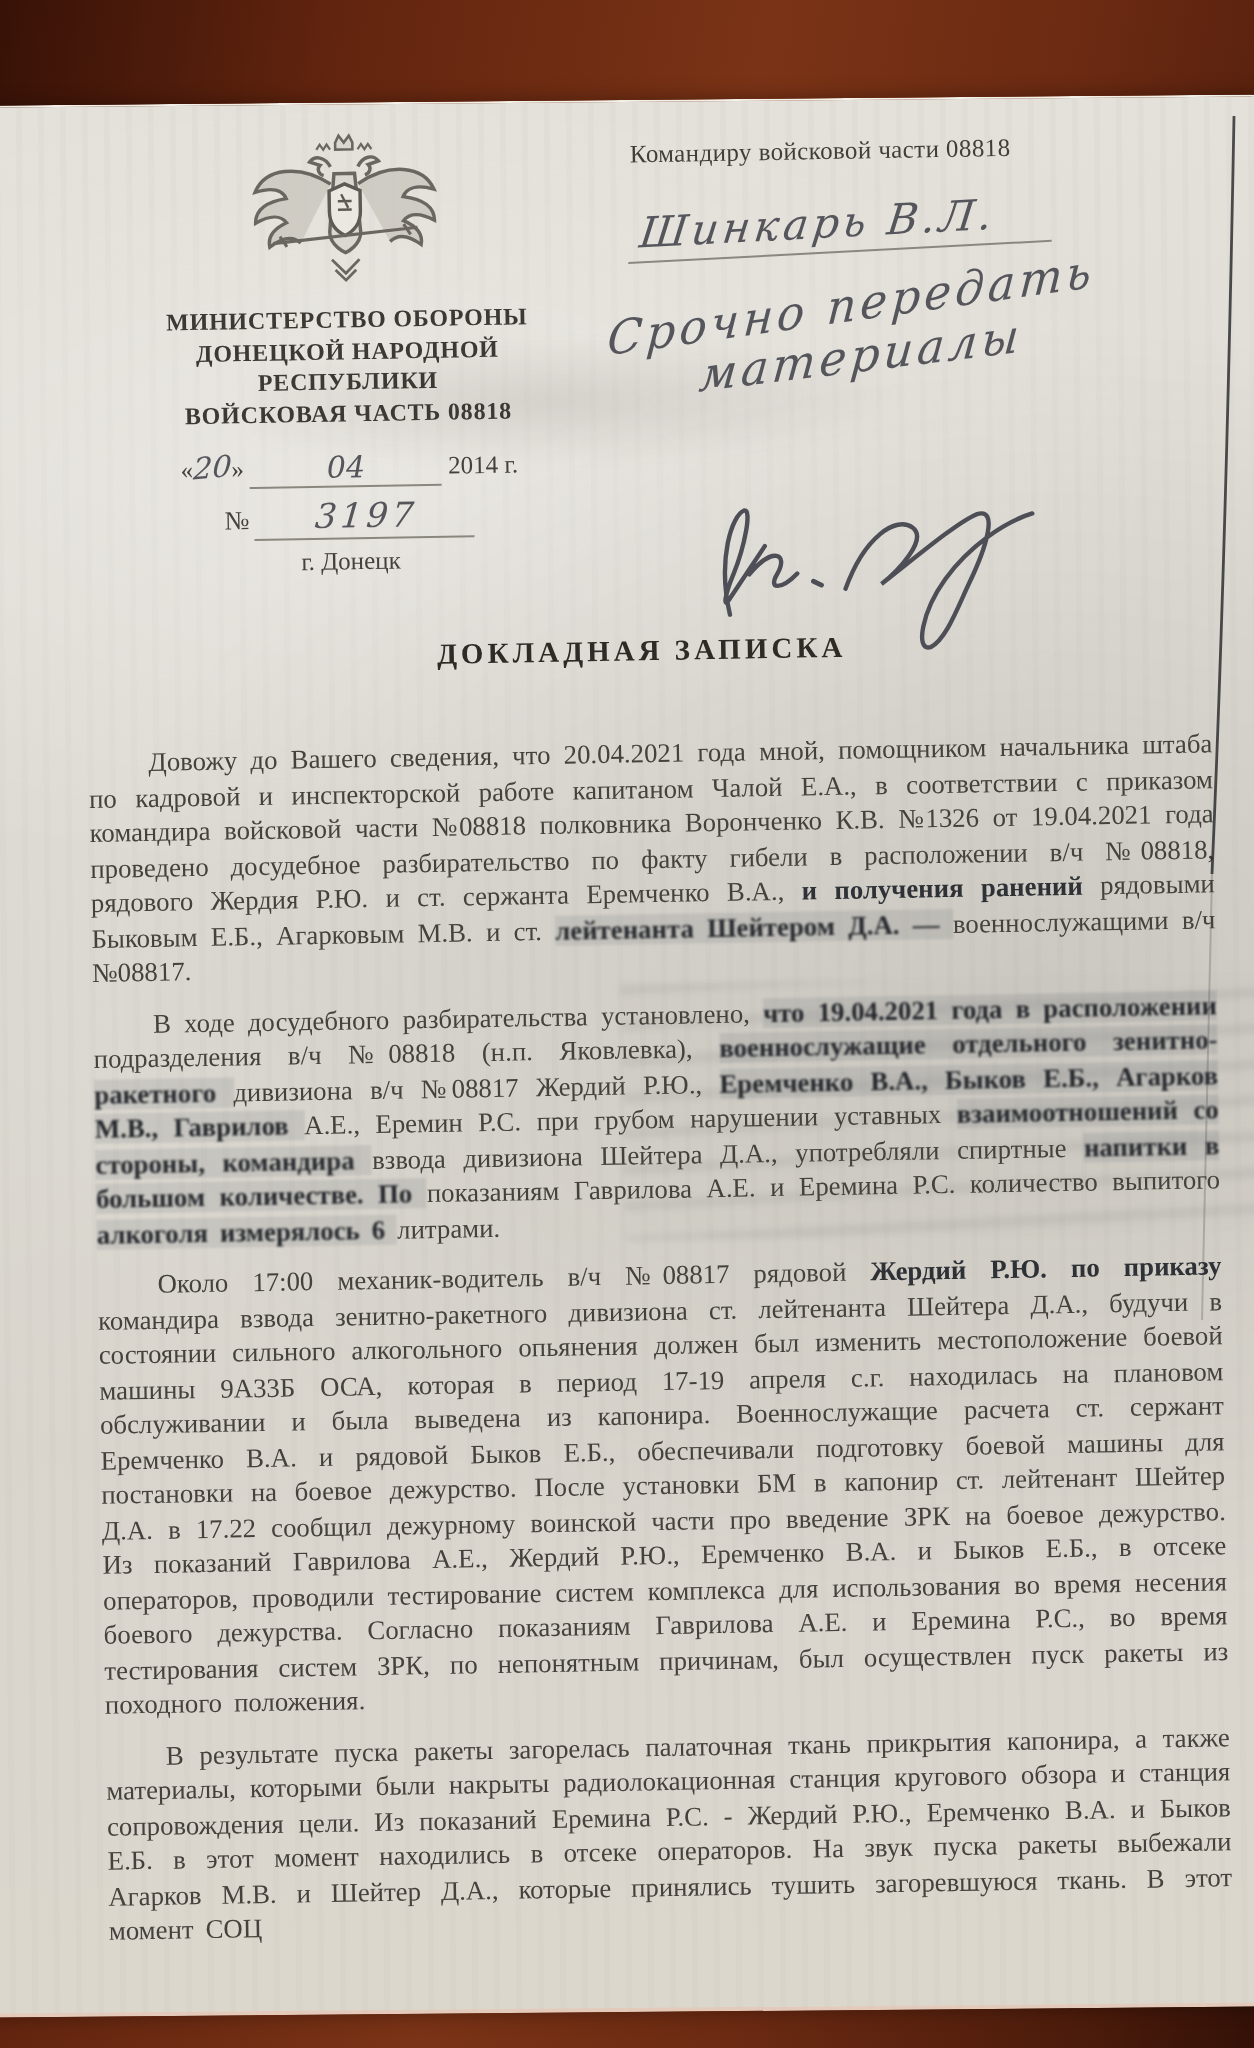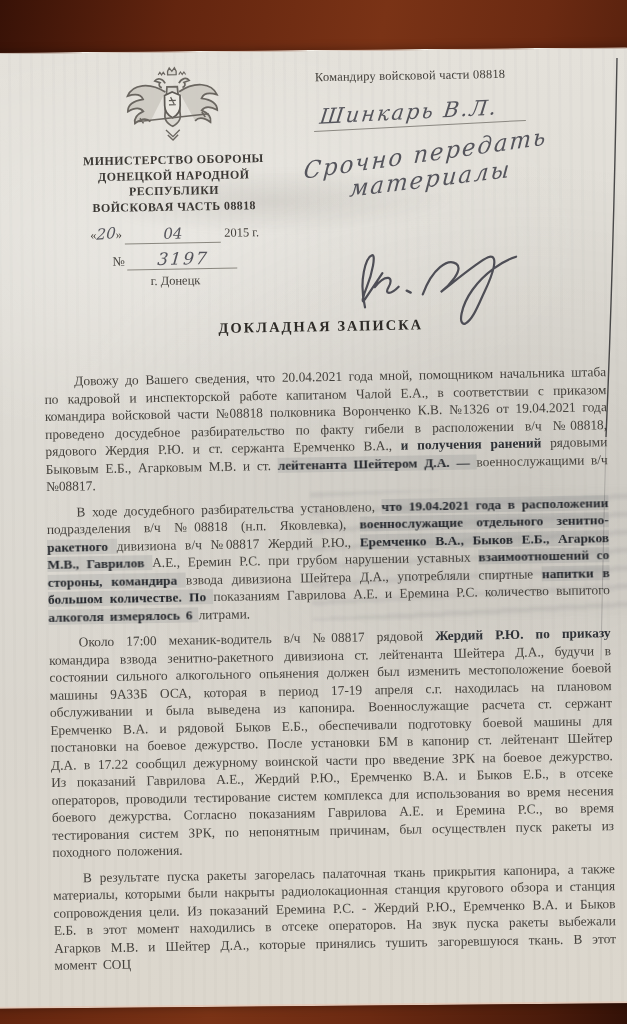--- a/index.html
+++ b/index.html
@@ -90,21 +90,21 @@
       </svg>
 
       <div class="org">МИНИСТЕРСТВО ОБОРОНЫ</div>
       <div class="org">ДОНЕЦКОЙ НАРОДНОЙ</div>
       <div class="org">РЕСПУБЛИКИ</div>
       <div class="org">ВОЙСКОВАЯ ЧАСТЬ 08818</div>
 
       <div class="dateline">
         <span>«</span><span class="hw day">20</span><span>»</span>
         <span class="hw month">04</span>
-        <span>2015 г.</span>
+        <span>2014 г.</span>
       </div>
 
       <div class="numline">
         <span>№</span>
         <span class="hw num">3197</span>
       </div>
 
       <div class="city">г. Донецк</div>
     </div>
 

